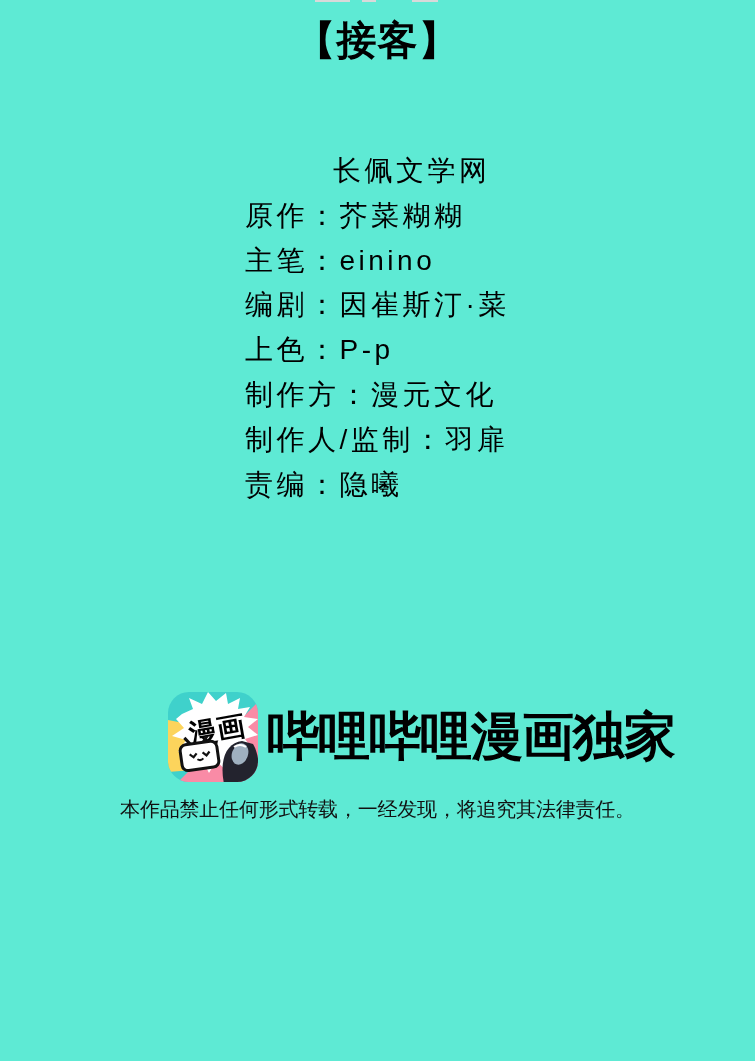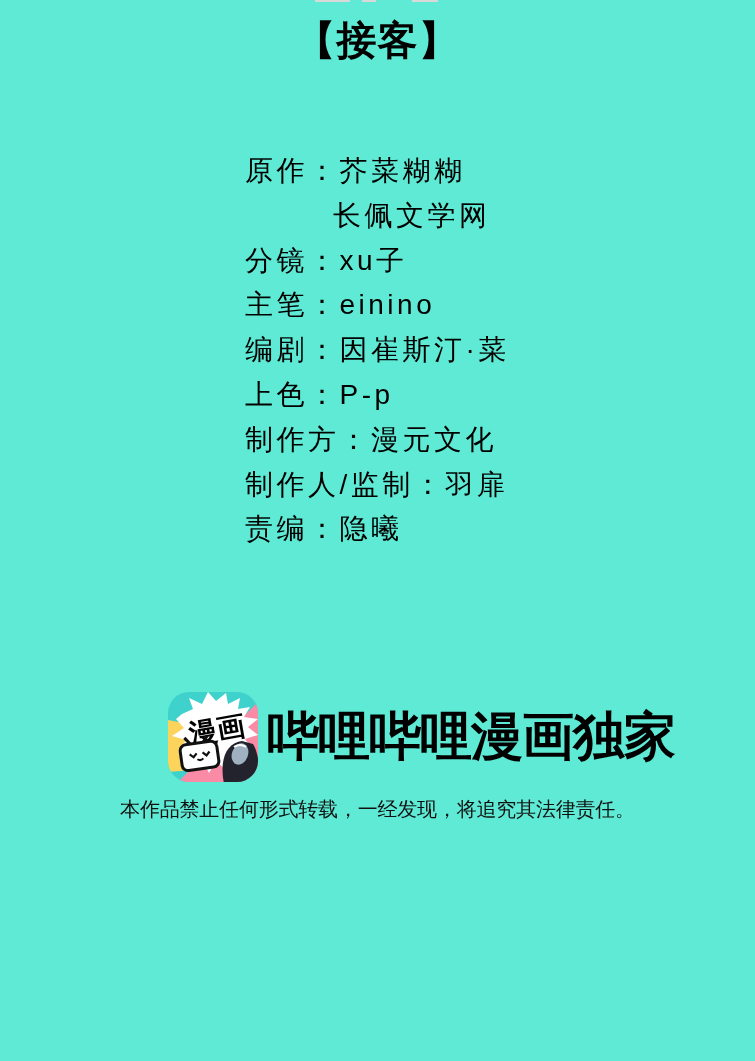--- a/index.html
+++ b/index.html
@@ -46,23 +46,22 @@
 
   <div>
     <div class="frag f1"></div>
     <div class="frag f2"></div>
     <div class="frag f3"></div>
   </div>
 
   <div class="chapter-title">【接客】</div>
 
   <div class="credits">
+    <div class="credit-line indent">长佩文学网</div>
     <div class="credit-line">原作：芥菜糊糊</div>
-    <div class="credit-line indent">长佩文学网</div>
-    <div class="credit-line">分镜：xu子</div>
     <div class="credit-line">主笔：einino</div>
     <div class="credit-line">编剧：因崔斯汀·菜</div>
     <div class="credit-line">上色：P-p</div>
     <div class="credit-line">制作方：漫元文化</div>
     <div class="credit-line">制作人/监制：羽扉</div>
     <div class="credit-line">责编：隐曦</div>
   </div>
 
   <div class="publisher-row">
     <svg class="app-icon" viewBox="0 0 90 90" aria-hidden="true">

